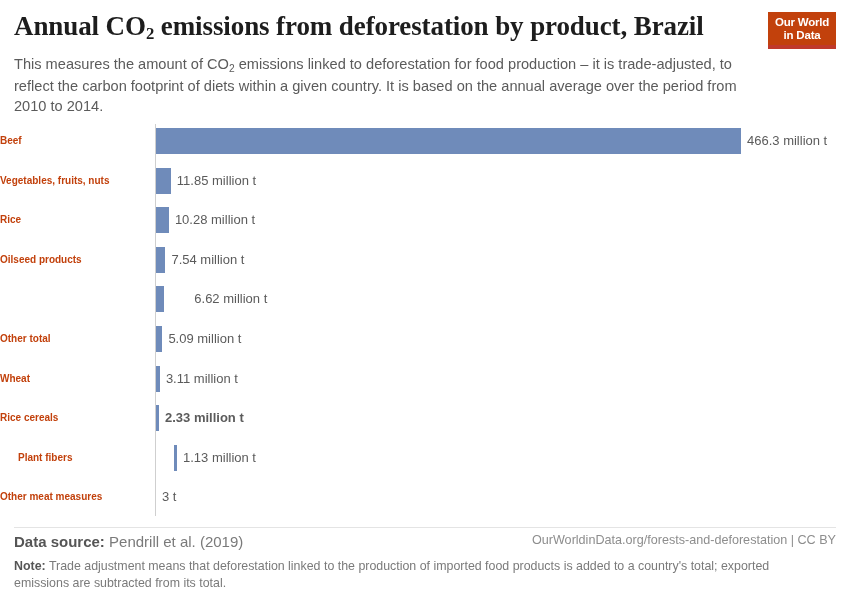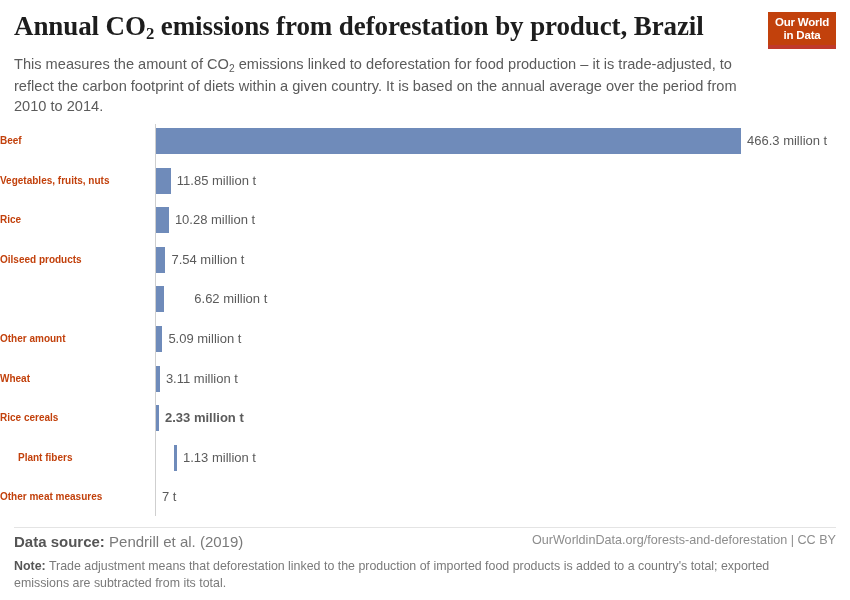--- a/index.html
+++ b/index.html
@@ -224,42 +224,42 @@
       <div class="bar-row" style="top: 124.8px; height: 26px;">
         <div class="cat-label">Oilseed products</div>
         <div class="bar" style="width: 9.45936px; background: rgb(111, 139, 186);"></div>
         <div class="val-label" style="left: 171.459px;">7.54 million t</div>
       </div>
       <div class="bar-row" style="top: 164.4px; height: 26px;">
         <div class="bar" style="width: 8.30517px; background: rgb(111, 139, 186);"></div>
         <div class="val-label" style="left: 170.305px; margin-left: 24px;">6.62 million t</div>
       </div>
       <div class="bar-row" style="top: 204px; height: 26px;">
-        <div class="cat-label">Other amount</div>
+        <div class="cat-label">Other total</div>
         <div class="bar" style="width: 6.3857px; background: rgb(111, 139, 186);"></div>
         <div class="val-label" style="left: 168.386px;">5.09 million t</div>
       </div>
       <div class="bar-row" style="top: 243.6px; height: 26px;">
         <div class="cat-label">Wheat</div>
         <div class="bar" style="width: 3.90167px; background: rgb(111, 139, 186);"></div>
         <div class="val-label" style="left: 165.902px;">3.11 million t</div>
       </div>
       <div class="bar-row" style="top: 283.2px; height: 26px;">
         <div class="cat-label">Rice cereals</div>
         <div class="bar" style="width: 3px; background: rgb(111, 139, 186);"></div>
         <div class="val-label" style="left: 165px; font-weight: bold;">2.33 million t</div>
       </div>
       <div class="bar-row" style="top: 322.8px; height: 26px; margin-left: 18px;">
         <div class="cat-label">Plant fibers</div>
         <div class="bar" style="width: 3px; background: rgb(111, 139, 186);"></div>
         <div class="val-label" style="left: 165px;">1.13 million t</div>
       </div>
       <div class="bar-row" style="top: 362.4px; height: 26px;">
         <div class="cat-label">Other meat measures</div>
-        <div class="val-label" style="left: 162px;">7 t</div>
+        <div class="val-label" style="left: 162px;">3 t</div>
       </div>
     </div>
 
   <div class="footer-divider"></div>
 
   <div class="footer">
     <div class="footer-top">
       <div class="foot-source"><b>Data source:</b><span> Pendrill et al. (2019)</span></div>
       <div class="foot-link">OurWorldinData.org/forests-and-deforestation | CC BY</div>
     </div>

